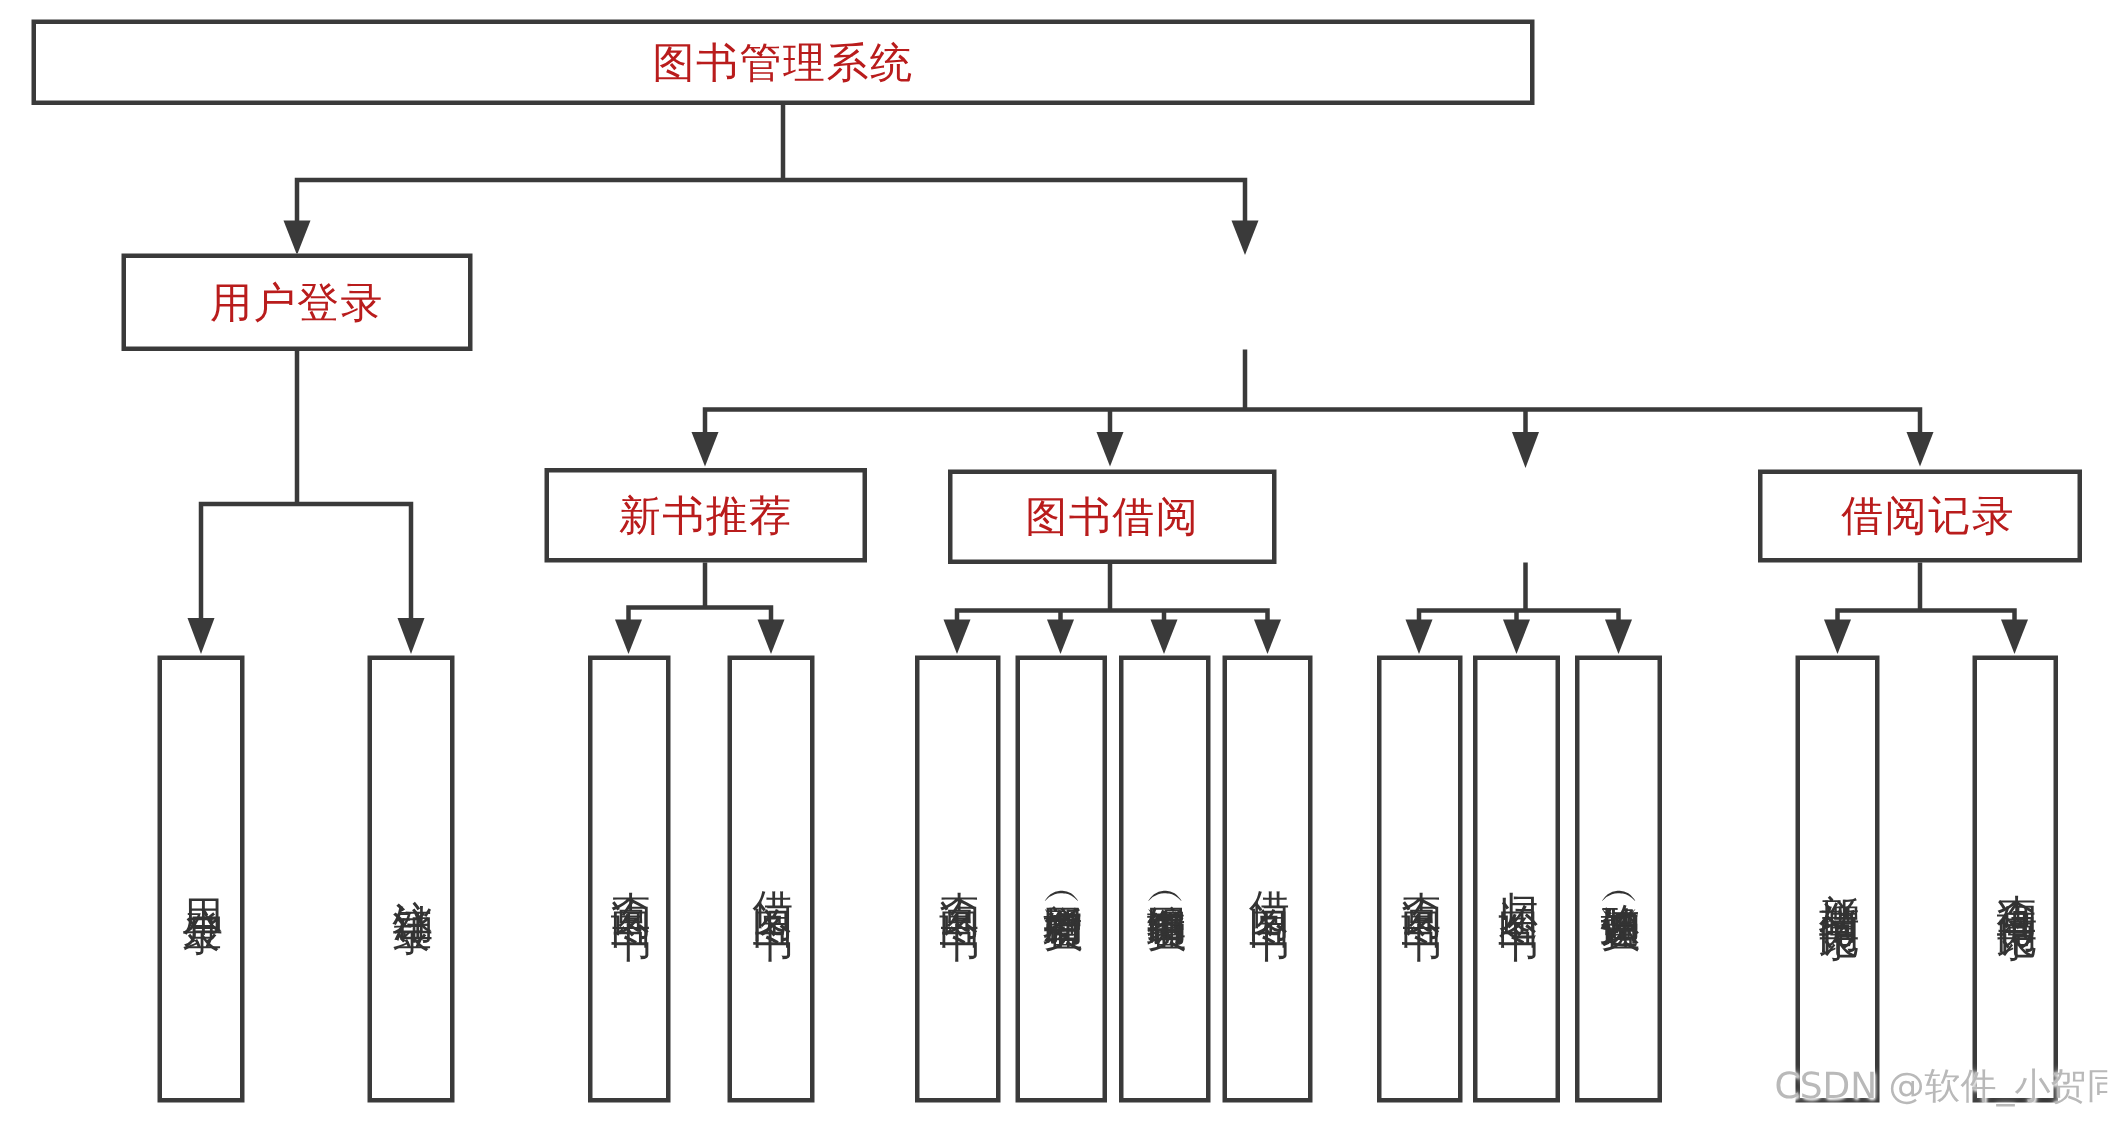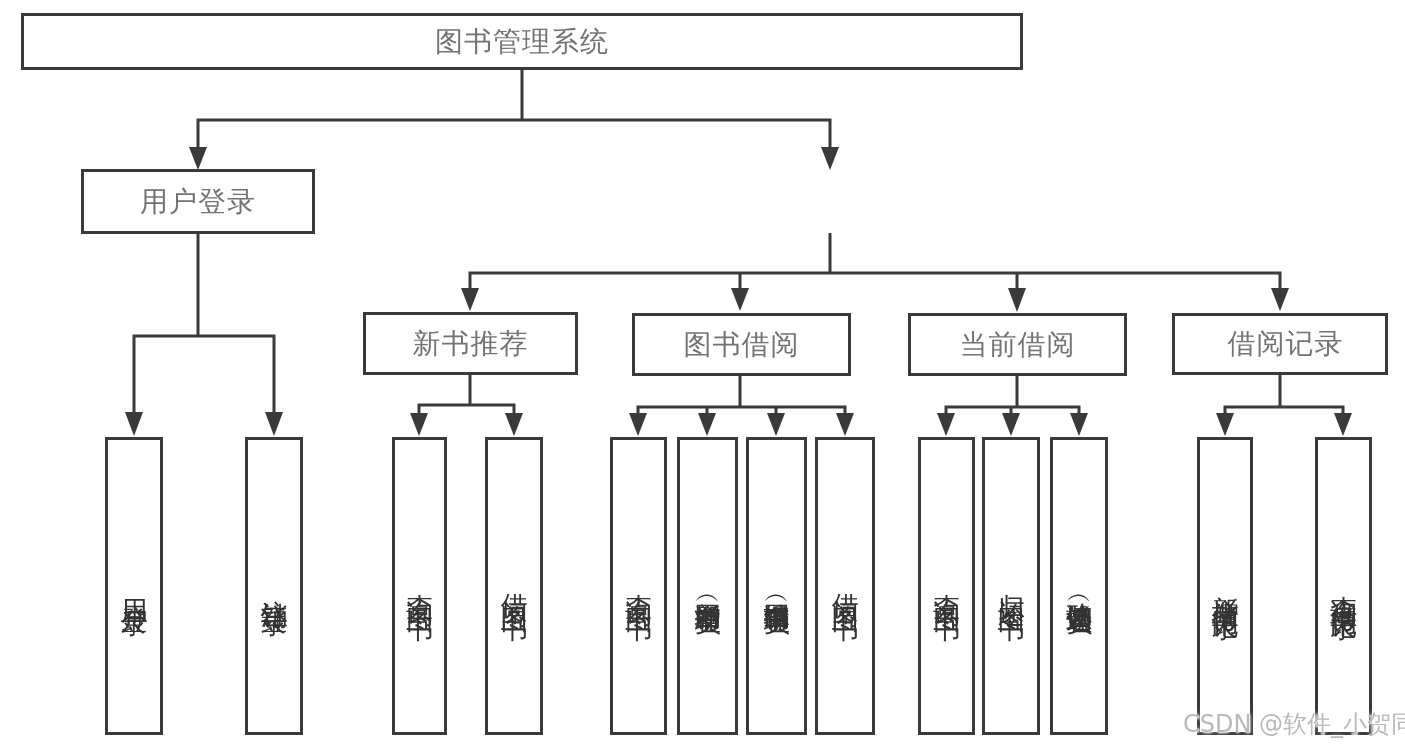--- a/index.html
+++ b/index.html
@@ -10,21 +10,21 @@
     font-family:"DejaVu Sans","Liberation Sans",sans-serif;
     overflow:hidden;
   }
   svg.connectors{position:absolute;left:0;top:0;z-index:0;}
   .hbox{
     position:absolute;
     box-sizing:border-box;
     border:3px solid #3a3a3a;
     background:#ffffff;
     display:flex;align-items:center;justify-content:center;
-    font-size:28px;color:#737373;
+    font-size:28px;color:#b91c1c;
     z-index:1;
     letter-spacing:1px;
   }
   .vbox{
     position:absolute;
     top:437px;height:298px;
     box-sizing:border-box;
     border:3px solid #3a3a3a;
     background:#ffffff;
     display:flex;align-items:center;justify-content:center;
@@ -107,23 +107,20 @@
   <div class="hbox" style="left:81px;top:169px;width:234px;height:65px;">
     <span>用户登录</span>
   </div>
 
   <div class="hbox" style="left:632px;top:313px;width:219px;height:63px;">
     <span>图书借阅</span>
   </div>
   <div class="hbox" style="left:363px;top:312px;width:215px;height:63px;">
     <span>新书推荐</span>
   </div>
-  <div class="hbox" style="left:908px;top:313px;width:219px;height:63px;">
-    <span>当前借阅</span>
-  </div>
   <div class="hbox" style="left:1172px;top:313px;width:216px;height:62px;padding-left:11px;">
     <span>借阅记录</span>
   </div>
 
   <div class="vbox mid" style="left:105px;width:58px;">
     <span class="vtext">用户登录</span>
   </div>
   <div class="vbox mid" style="left:245px;width:58px;">
     <span class="vtext">注销登录</span>
   </div>

